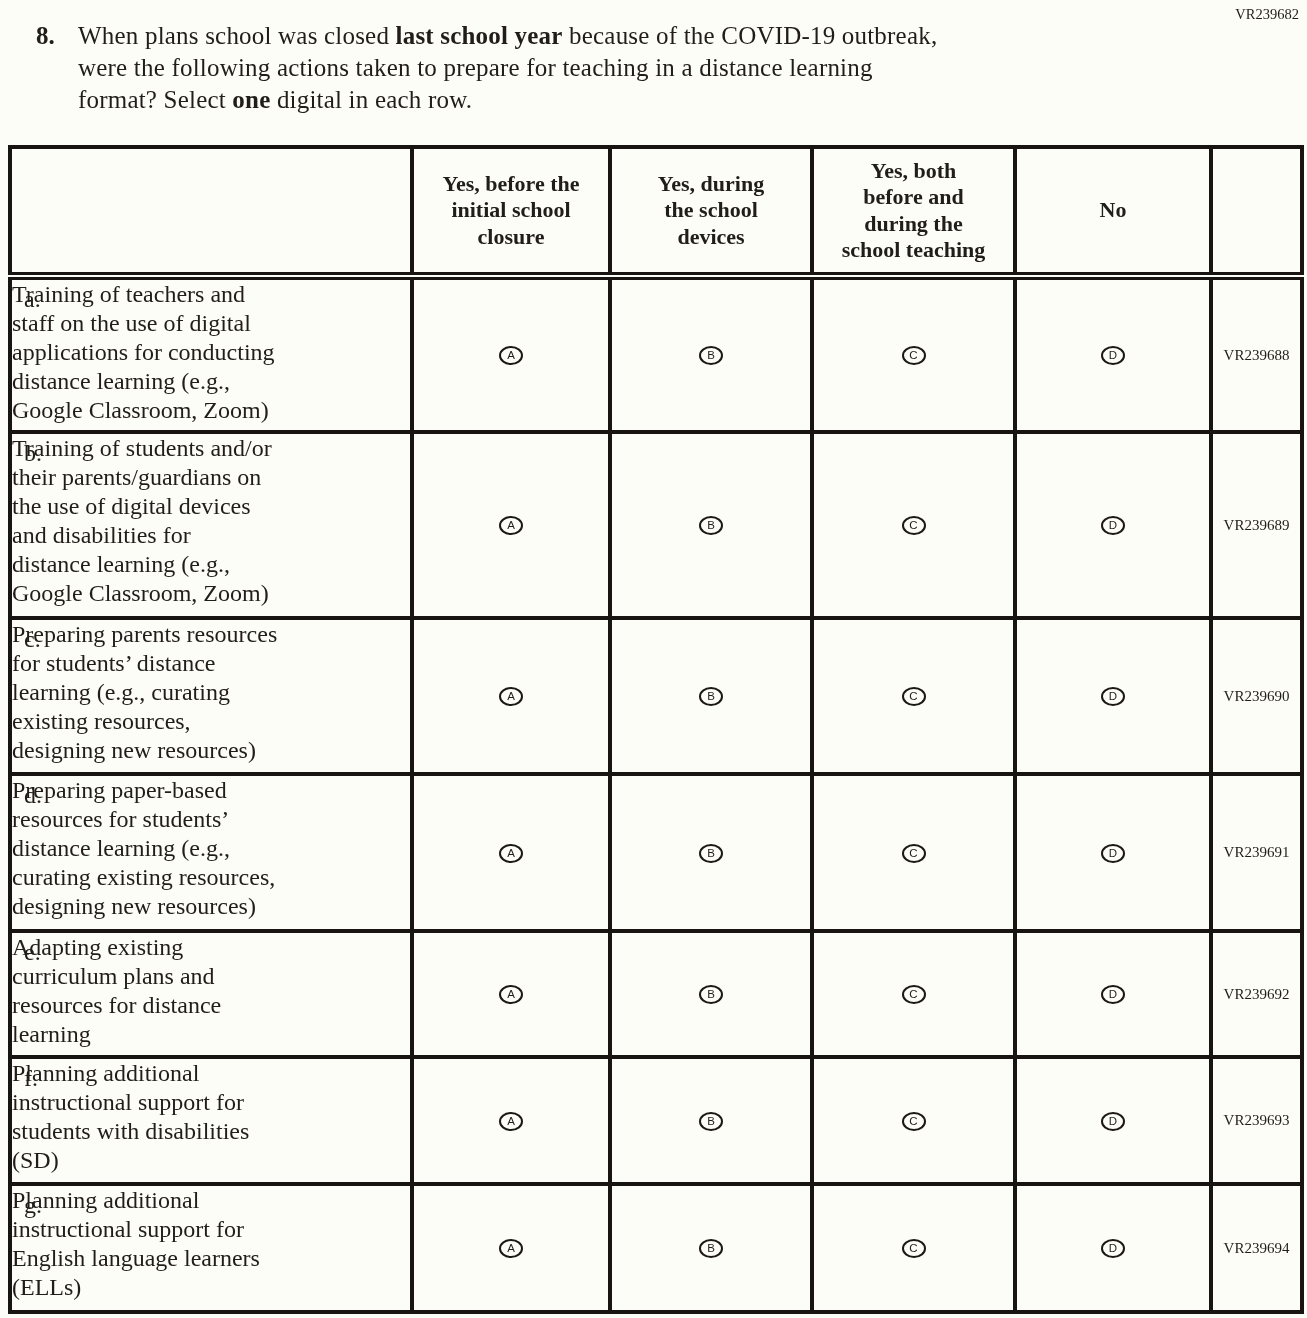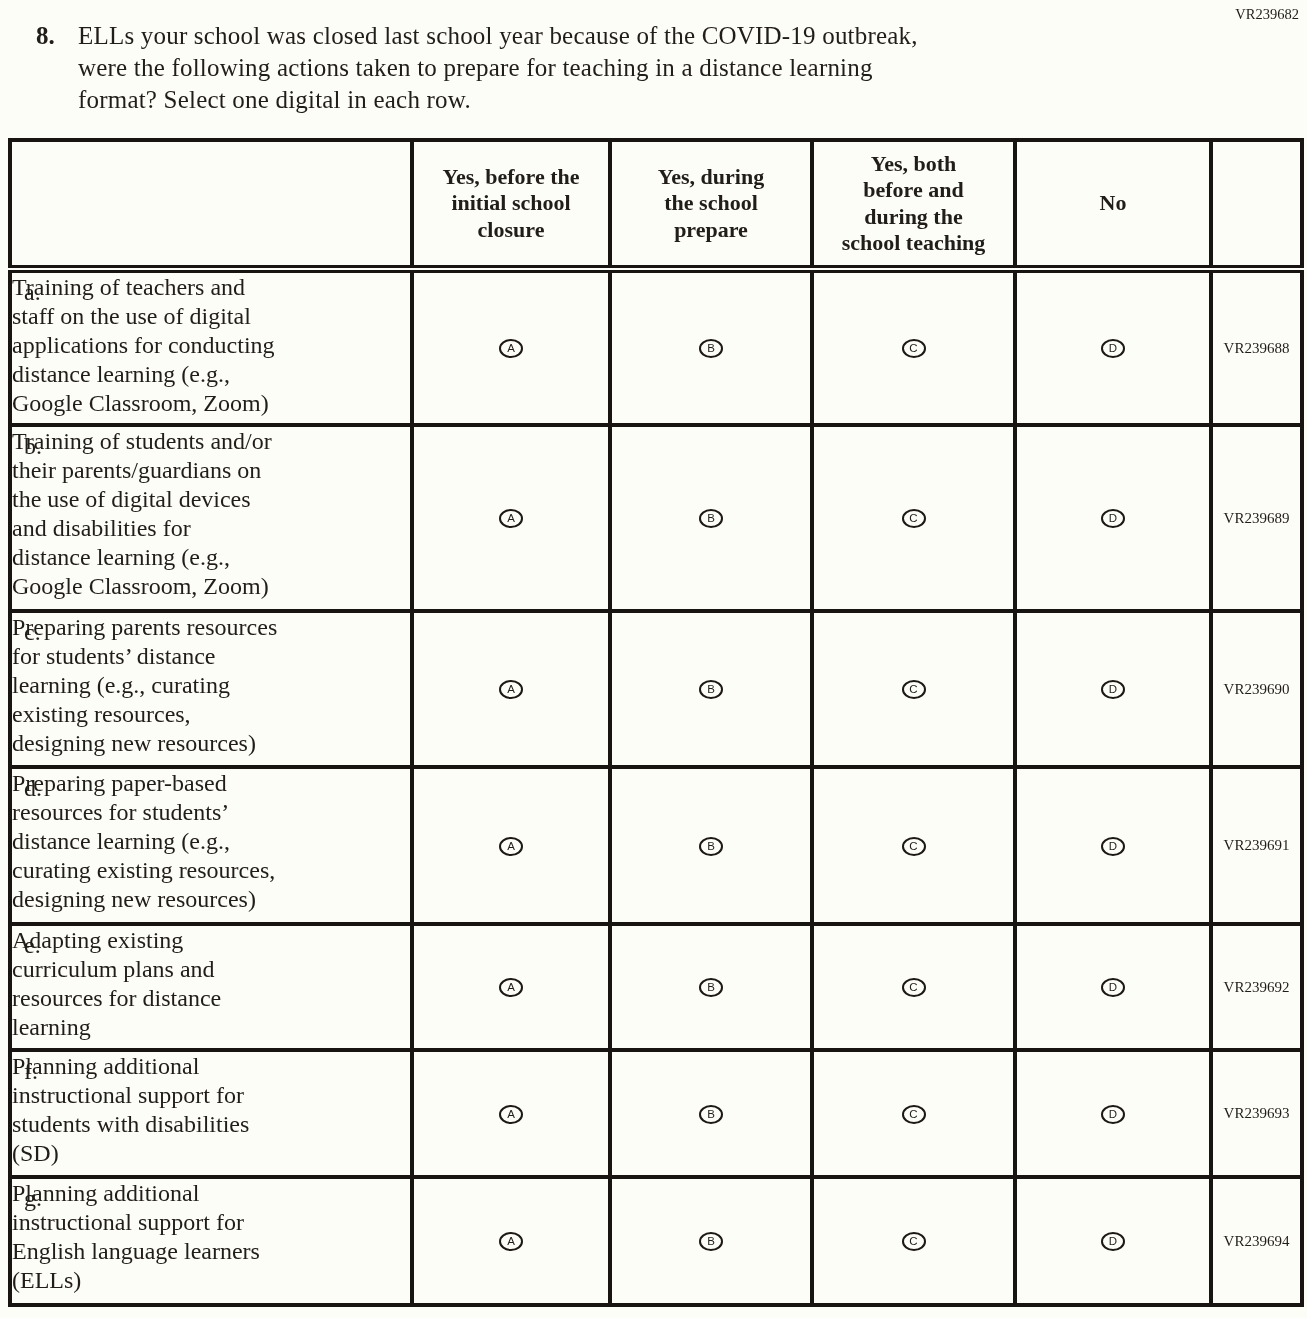--- a/index.html
+++ b/index.html
@@ -36,25 +36,25 @@
     font-weight: bold;
     font-size: 25px;
     line-height: 32px;
   }
   .q-text {
     font-size: 25px;
     line-height: 32px;
     white-space: pre-line;
     letter-spacing: 0.2px;
   }
-  .q-text b { font-weight: normal; }
+  .q-text b { font-weight: bold; }
 
   table.qtable {
     position: absolute;
-    top: 138px;
+    top: 145px;
     left: 8px;
     border-collapse: collapse;
     table-layout: fixed;
     width: 1292px;
     border-radius: 19px;
   }
   .qtable th, .qtable td {
     border: 4px solid #181411;
     box-sizing: border-box;
     padding: 0;
@@ -118,21 +118,21 @@
 </style>
 </head>
 <body>
 
 <div class="page">
 
   <div class="form-code">VR239682</div>
 
   <div class="question">
     <div class="q-num">8.</div>
-    <div class="q-text"><span>ELLs your school was closed </span><b>last school year</b><span> because of the COVID-19 outbreak,
+    <div class="q-text"><span>When plans school was closed </span><b>last school year</b><span> because of the COVID-19 outbreak,
 were the following actions taken to prepare for teaching in a distance learning
 format? Select </span><b>one</b><span> digital in each row.</span></div>
   </div>
 
   <table class="qtable">
     <colgroup>
       <col style="width:402px">
       <col style="width:198px">
       <col style="width:202px">
       <col style="width:203px">
@@ -140,21 +140,21 @@
       <col style="width:91px">
     </colgroup>
     <thead>
       <tr>
         <th></th>
         <th>Yes, before the
 initial school
 closure</th>
         <th>Yes, during
 the school
-prepare</th>
+devices</th>
         <th>Yes, both
 before and
 during the
 school teaching</th>
         <th>No</th>
         <th></th>
       </tr>
     </thead>
     <tbody>
       <tr>

